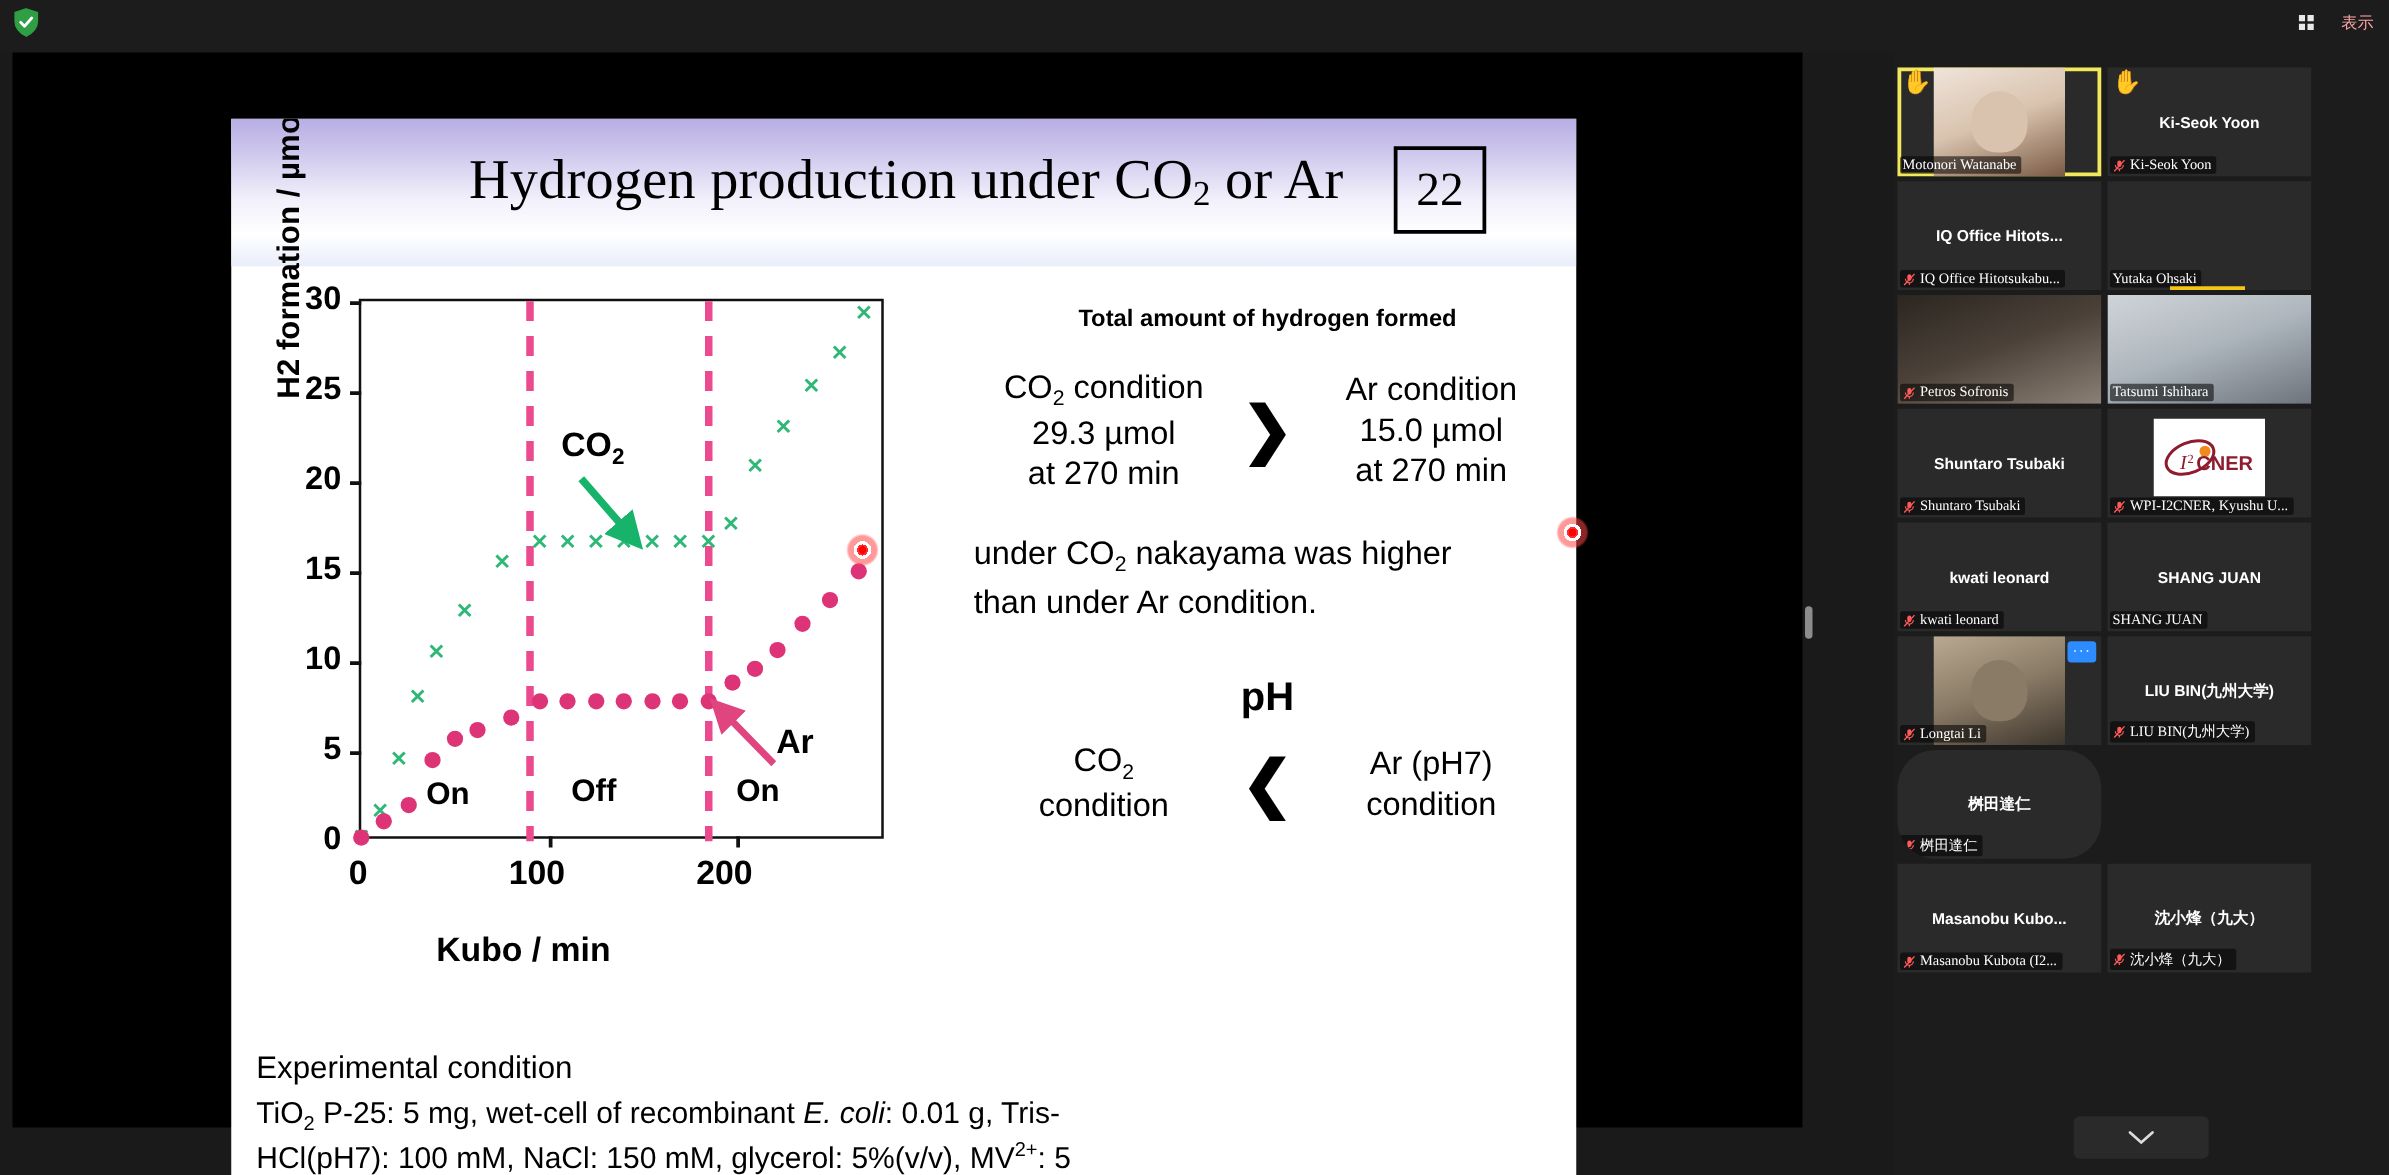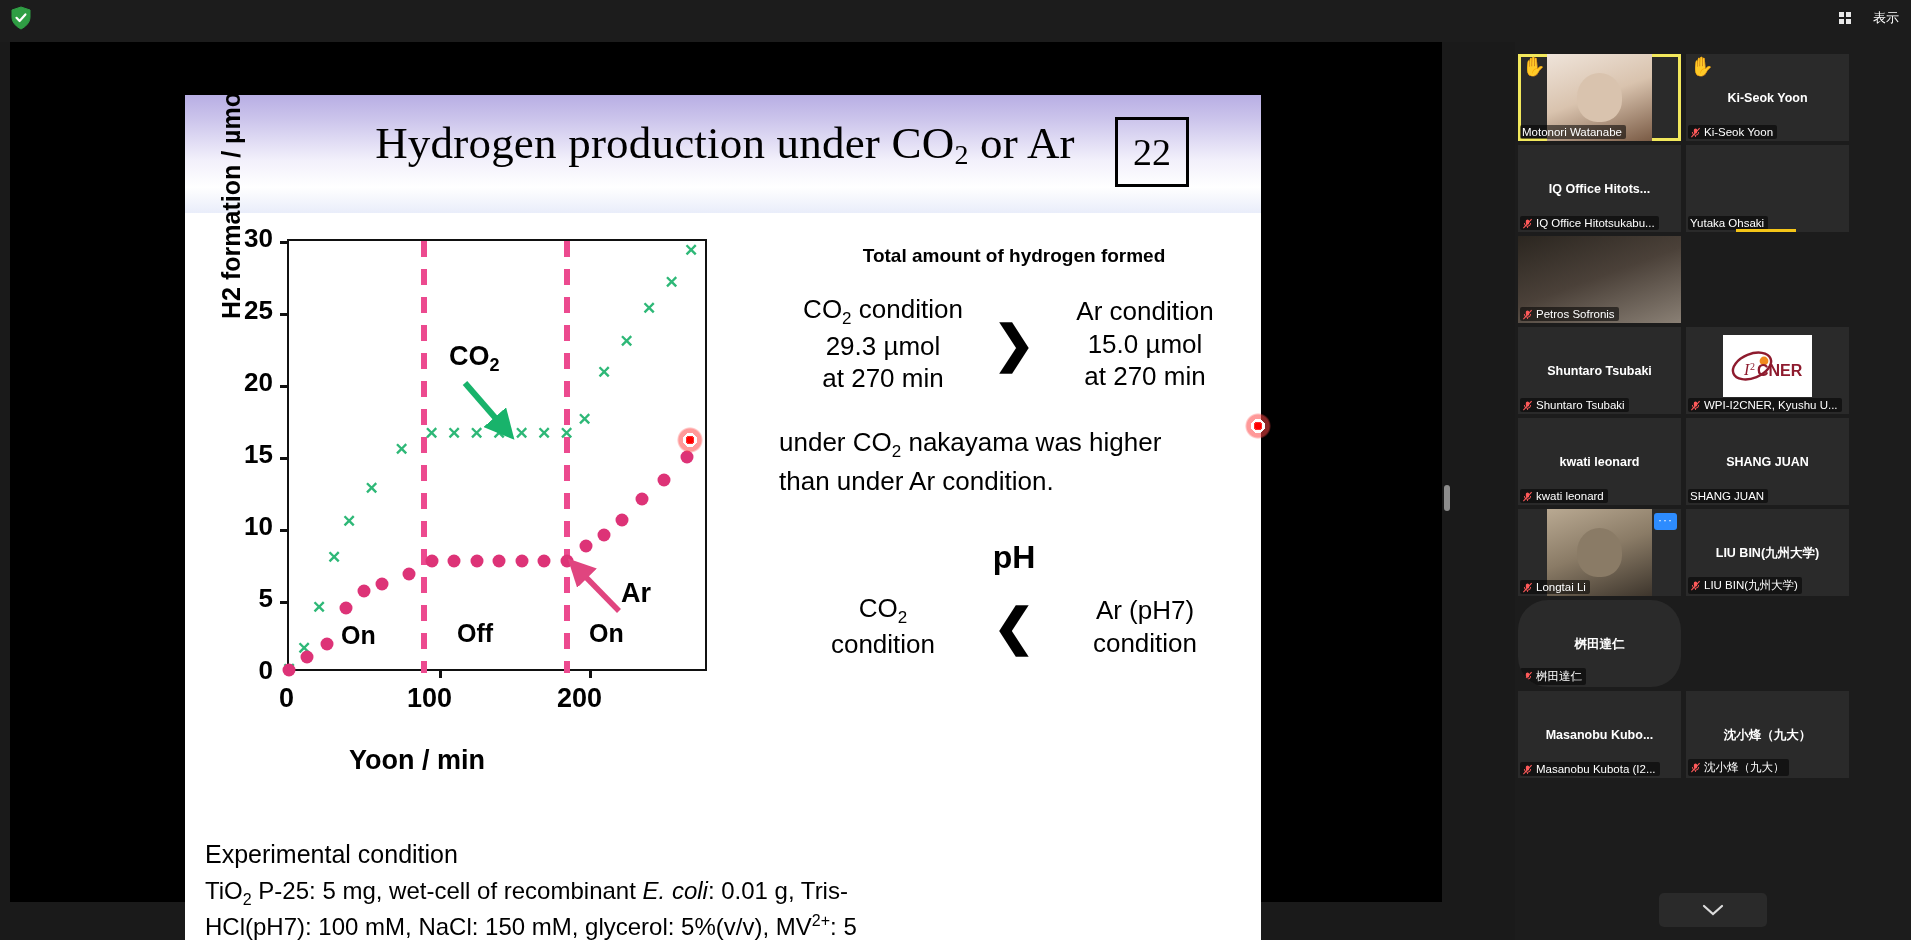--- a/index.html
+++ b/index.html
@@ -3,21 +3,21 @@
 <meta charset="utf-8">
 <style>
   * { margin:0; padding:0; box-sizing:border-box; }
   html,body { width:1911px; height:940px; background:#1a1a1a; overflow:hidden;
               font-family:"Liberation Sans", sans-serif; }
 
   
   #topbar { position:absolute; left:0; top:0; width:1911px; height:42px; background:#1c1c1c; }
   #shield { position:absolute; left:10px; top:6px; width:22px; height:24px; }
   #viewbtn { position:absolute; right:12px; top:9px; display:flex; align-items:center;
-             gap:21px; color:#ffffff; font-size:13px; }
+             gap:21px; color:#fca5a5; font-size:13px; }
   #viewbtn .g { width:13px; height:13px; display:inline-block; }
 
   
   #stage { position:absolute; left:10px; top:42px; width:1432px; height:860px; background:#000; }
 
   
   #slide { position:absolute; left:175px; top:53px; width:1076px; height:853px;
            background:#ffffff; overflow:hidden; }
   #slide-hdr { position:absolute; left:0; top:0; width:1076px; height:118px;
                background:linear-gradient(to bottom,#b8aee4 0%, #cdc6ec 22%, #f2f0fb 55%, #ffffff 78%, #e9edfa 100%); }
@@ -84,21 +84,21 @@
   .tile { position:absolute; width:163px; height:87px; background:#2a2a2a; overflow:hidden; }
   .tile.active { outline:3px solid #f2e85c; outline-offset:-3px; }
   .tile .vid { position:absolute; inset:0; }
   .tile .ctr-name { position:absolute; left:0; right:0; top:50%; transform:translateY(-50%);
                     text-align:center; color:#fff; font-size:12.5px; font-weight:bold;
                     padding:0 6px; white-space:nowrap; overflow:hidden; text-overflow:ellipsis; }
   .tile .btm { position:absolute; left:2px; bottom:2px; max-width:159px; display:flex;
                align-items:center; gap:3px; background:rgba(0,0,0,.55);
                padding:1px 4px 1px 2px; border-radius:2px; }
   .tile .btm .nm { color:#fff; font-size:11.5px; white-space:nowrap;
-                   overflow:hidden; text-overflow:ellipsis; }
+                   overflow:hidden; text-overflow:ellipsis;font-family:Liberation Serif, serif; }
   .mutedicon { width:11px; height:11px; flex:0 0 11px; }
   .hand { position:absolute; left:4px; top:3px; font-size:19px; line-height:1; }
   .morebtn { position:absolute; right:4px; top:4px; width:23px; height:17px; background:#2d8cff;
              border-radius:3px; color:#fff; font-size:12px; text-align:center; line-height:14px;
              letter-spacing:1px; }
   .speaking-bar { position:absolute; left:50px; bottom:0; width:60px; height:3px; background:#f5c518; }
   #chev-down { position:absolute; left:144px; top:851px; width:108px; height:34px;
                background:#2a2a2a; border-radius:5px; color:#ddd; font-size:16px;
                display:flex; align-items:center; justify-content:center; }
   .logo-i2 { position:absolute; left:37px; top:8px; width:89px; height:62px; background:#fff;
@@ -203,21 +203,21 @@
                 <path d="M0,0 L5,2.5 L0,5 z" fill="#18b36b"></path>
               </marker>
               <marker id="ap" markerWidth="5" markerHeight="5" refX="2.6" refY="2.5" orient="auto">
                 <path d="M0,0 L5,2.5 L0,5 z" fill="#e0457f"></path>
               </marker>
             </defs>
             <line x1="176" y1="142" x2="216" y2="188" stroke="#18b36b" stroke-width="6" marker-end="url(#ag)"></line>
             <line x1="330" y1="370" x2="288" y2="327" stroke="#e0457f" stroke-width="5.5" marker-end="url(#ap)"></line>
           </svg>
         </div>
-      <div id="xaxis-title">Yoon / min</div>
+      <div id="xaxis-title">Kubo / min</div>
     <div class="ytick" style="top: 434px; left: 28px;">0</div>
         <div class="ytick" style="top: 362px; left: 28px;">5</div>
         <div class="ytick" style="top: 290px; left: 28px;">10</div>
         <div class="ytick" style="top: 218px; left: 28px;">15</div>
         <div class="ytick" style="top: 146px; left: 28px;">20</div>
         <div class="ytick" style="top: 74px; left: 28px;">25</div>
         <div class="ytick" style="top: 2px; left: 28px;">30</div>
         <div class="xlabel" style="left: 80px; top: 462px;">0</div>
         <div class="xlabel" style="left: 208px; top: 462px;">100</div>
         <div class="xlabel" style="left: 358px; top: 462px;">200</div>
@@ -320,20 +320,26 @@
       <div class="btm">
         <svg class="mutedicon" viewBox="0 0 16 16">
           <rect x="5.6" y="2" width="4.8" height="7.6" rx="2.4" fill="#ff5a5a"></rect>
           <path d="M3.4 7.4 a4.6 4.6 0 0 0 9.2 0" fill="none" stroke="#ff5a5a" stroke-width="1.4"></path>
           <line x1="8" y1="12" x2="8" y2="14.4" stroke="#ff5a5a" stroke-width="1.4"></line>
           <line x1="2" y1="14.6" x2="14" y2="1.6" stroke="#ff5a5a" stroke-width="1.6"></line>
         </svg>
         <span class="nm">Petros Sofronis</span>
       </div>
     </div>
+    <div class="tile" style="left: 171px; top: 194px;">
+      <div class="vid" style="background: linear-gradient(160deg, rgb(207, 212, 216) 0%, rgb(174, 182, 189) 48%, rgb(109, 116, 123) 100%);"></div>
+      <div class="btm">
+        <span class="nm">Tatsumi Ishihara</span>
+      </div>
+    </div>
     <div class="tile" style="left: 3px; top: 285px;">
       <div class="ctr-name">Shuntaro Tsubaki</div>
       <div class="btm">
         <svg class="mutedicon" viewBox="0 0 16 16">
           <rect x="5.6" y="2" width="4.8" height="7.6" rx="2.4" fill="#ff5a5a"></rect>
           <path d="M3.4 7.4 a4.6 4.6 0 0 0 9.2 0" fill="none" stroke="#ff5a5a" stroke-width="1.4"></path>
           <line x1="8" y1="12" x2="8" y2="14.4" stroke="#ff5a5a" stroke-width="1.4"></line>
           <line x1="2" y1="14.6" x2="14" y2="1.6" stroke="#ff5a5a" stroke-width="1.6"></line>
         </svg>
         <span class="nm">Shuntaro Tsubaki</span>

